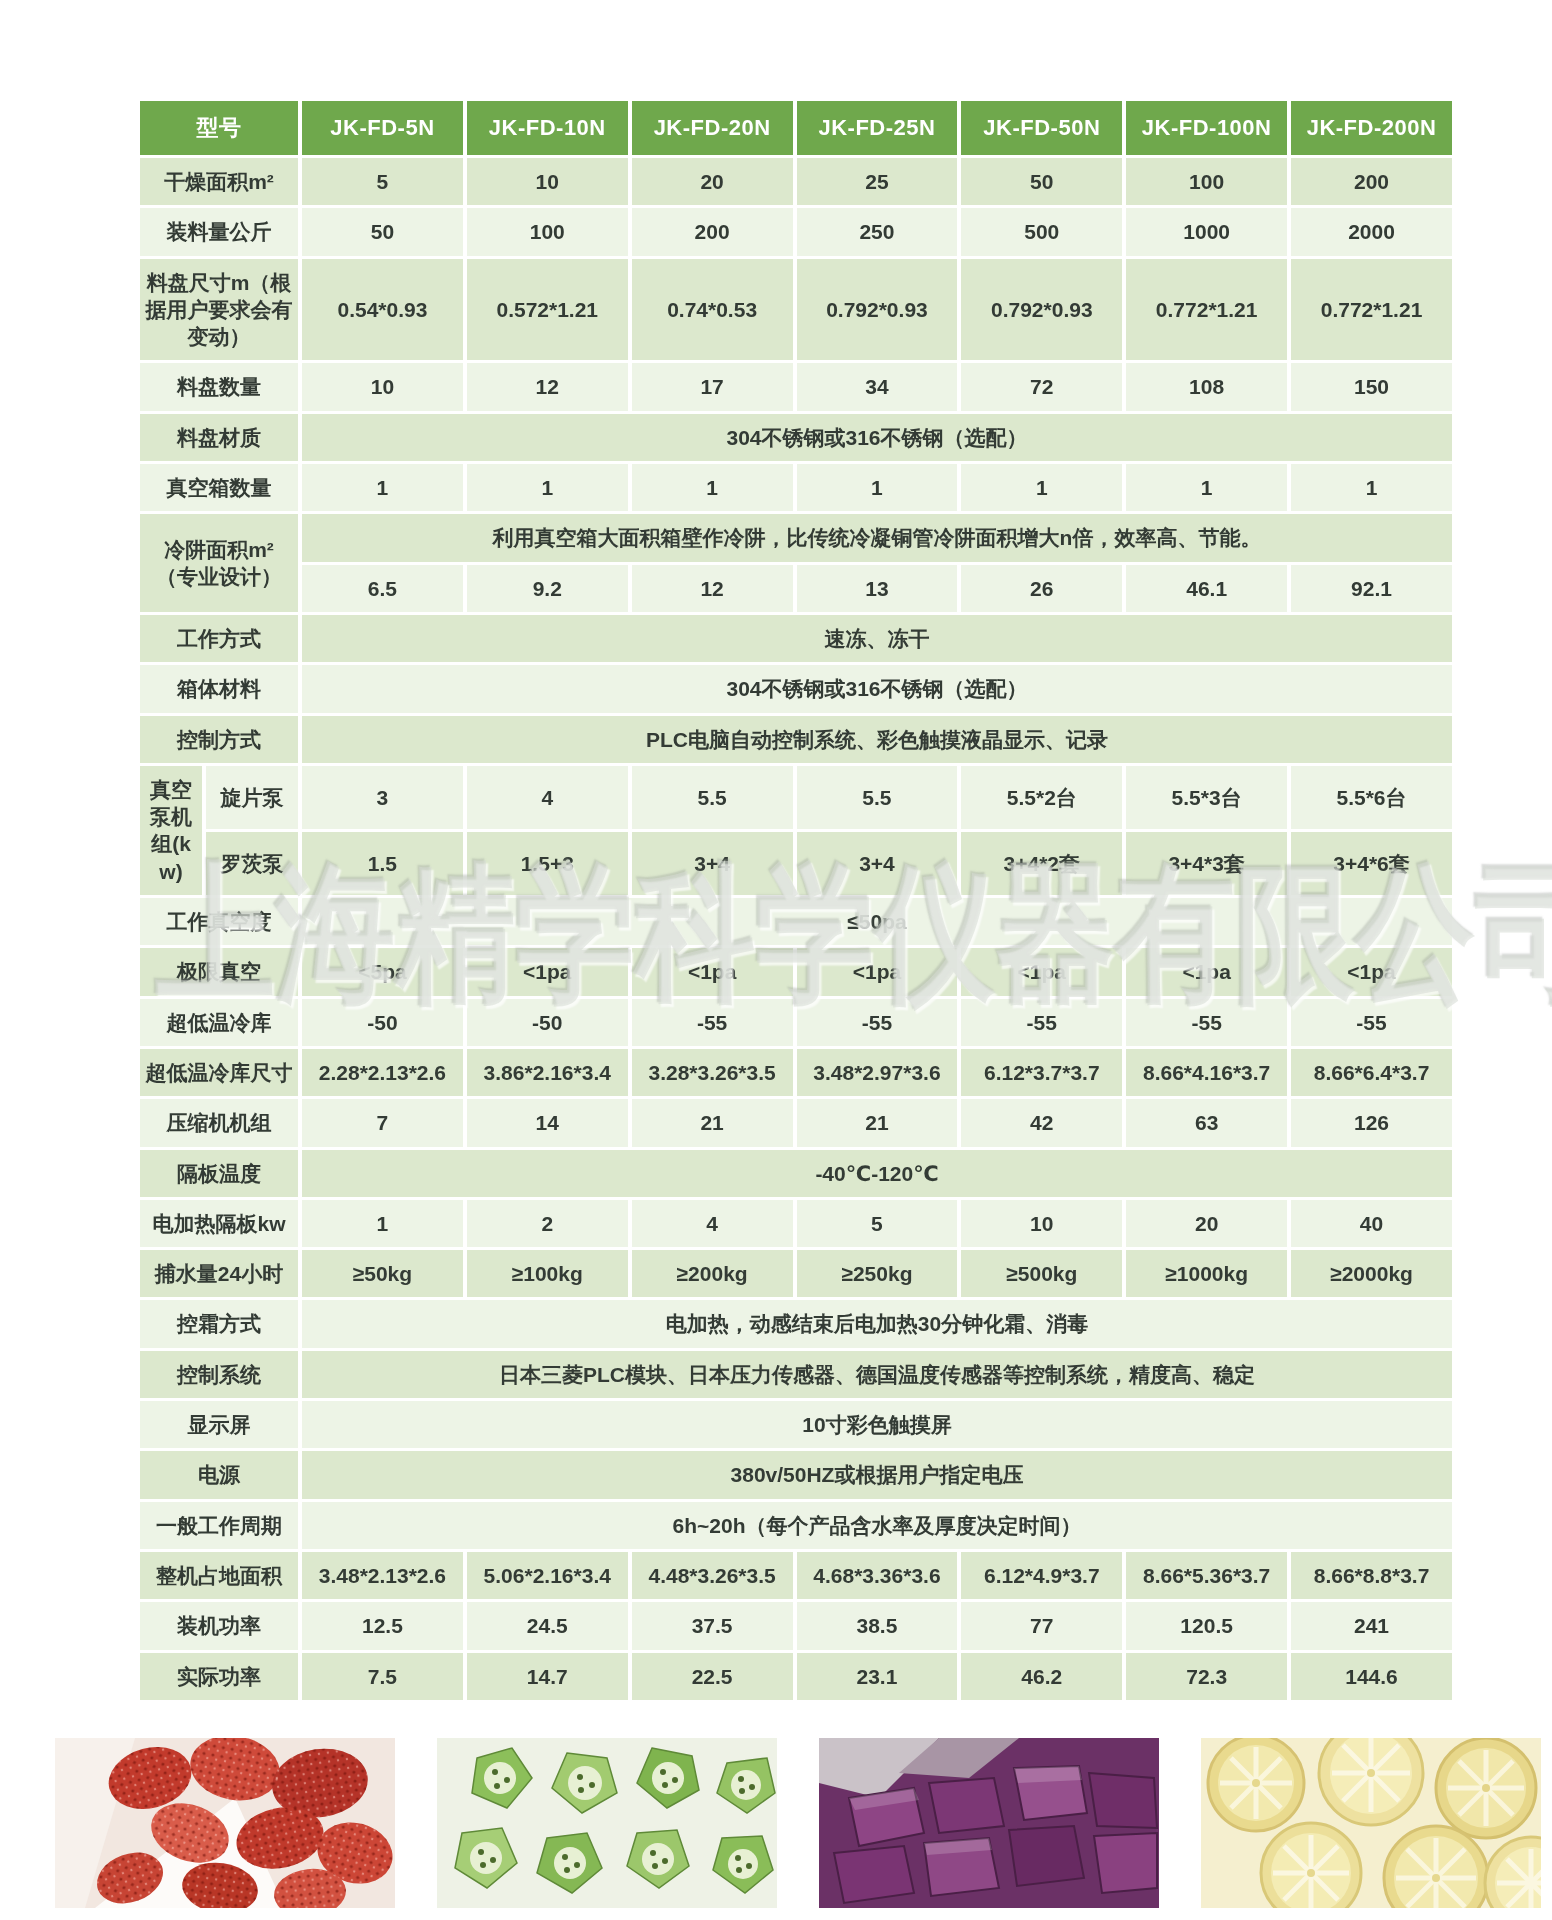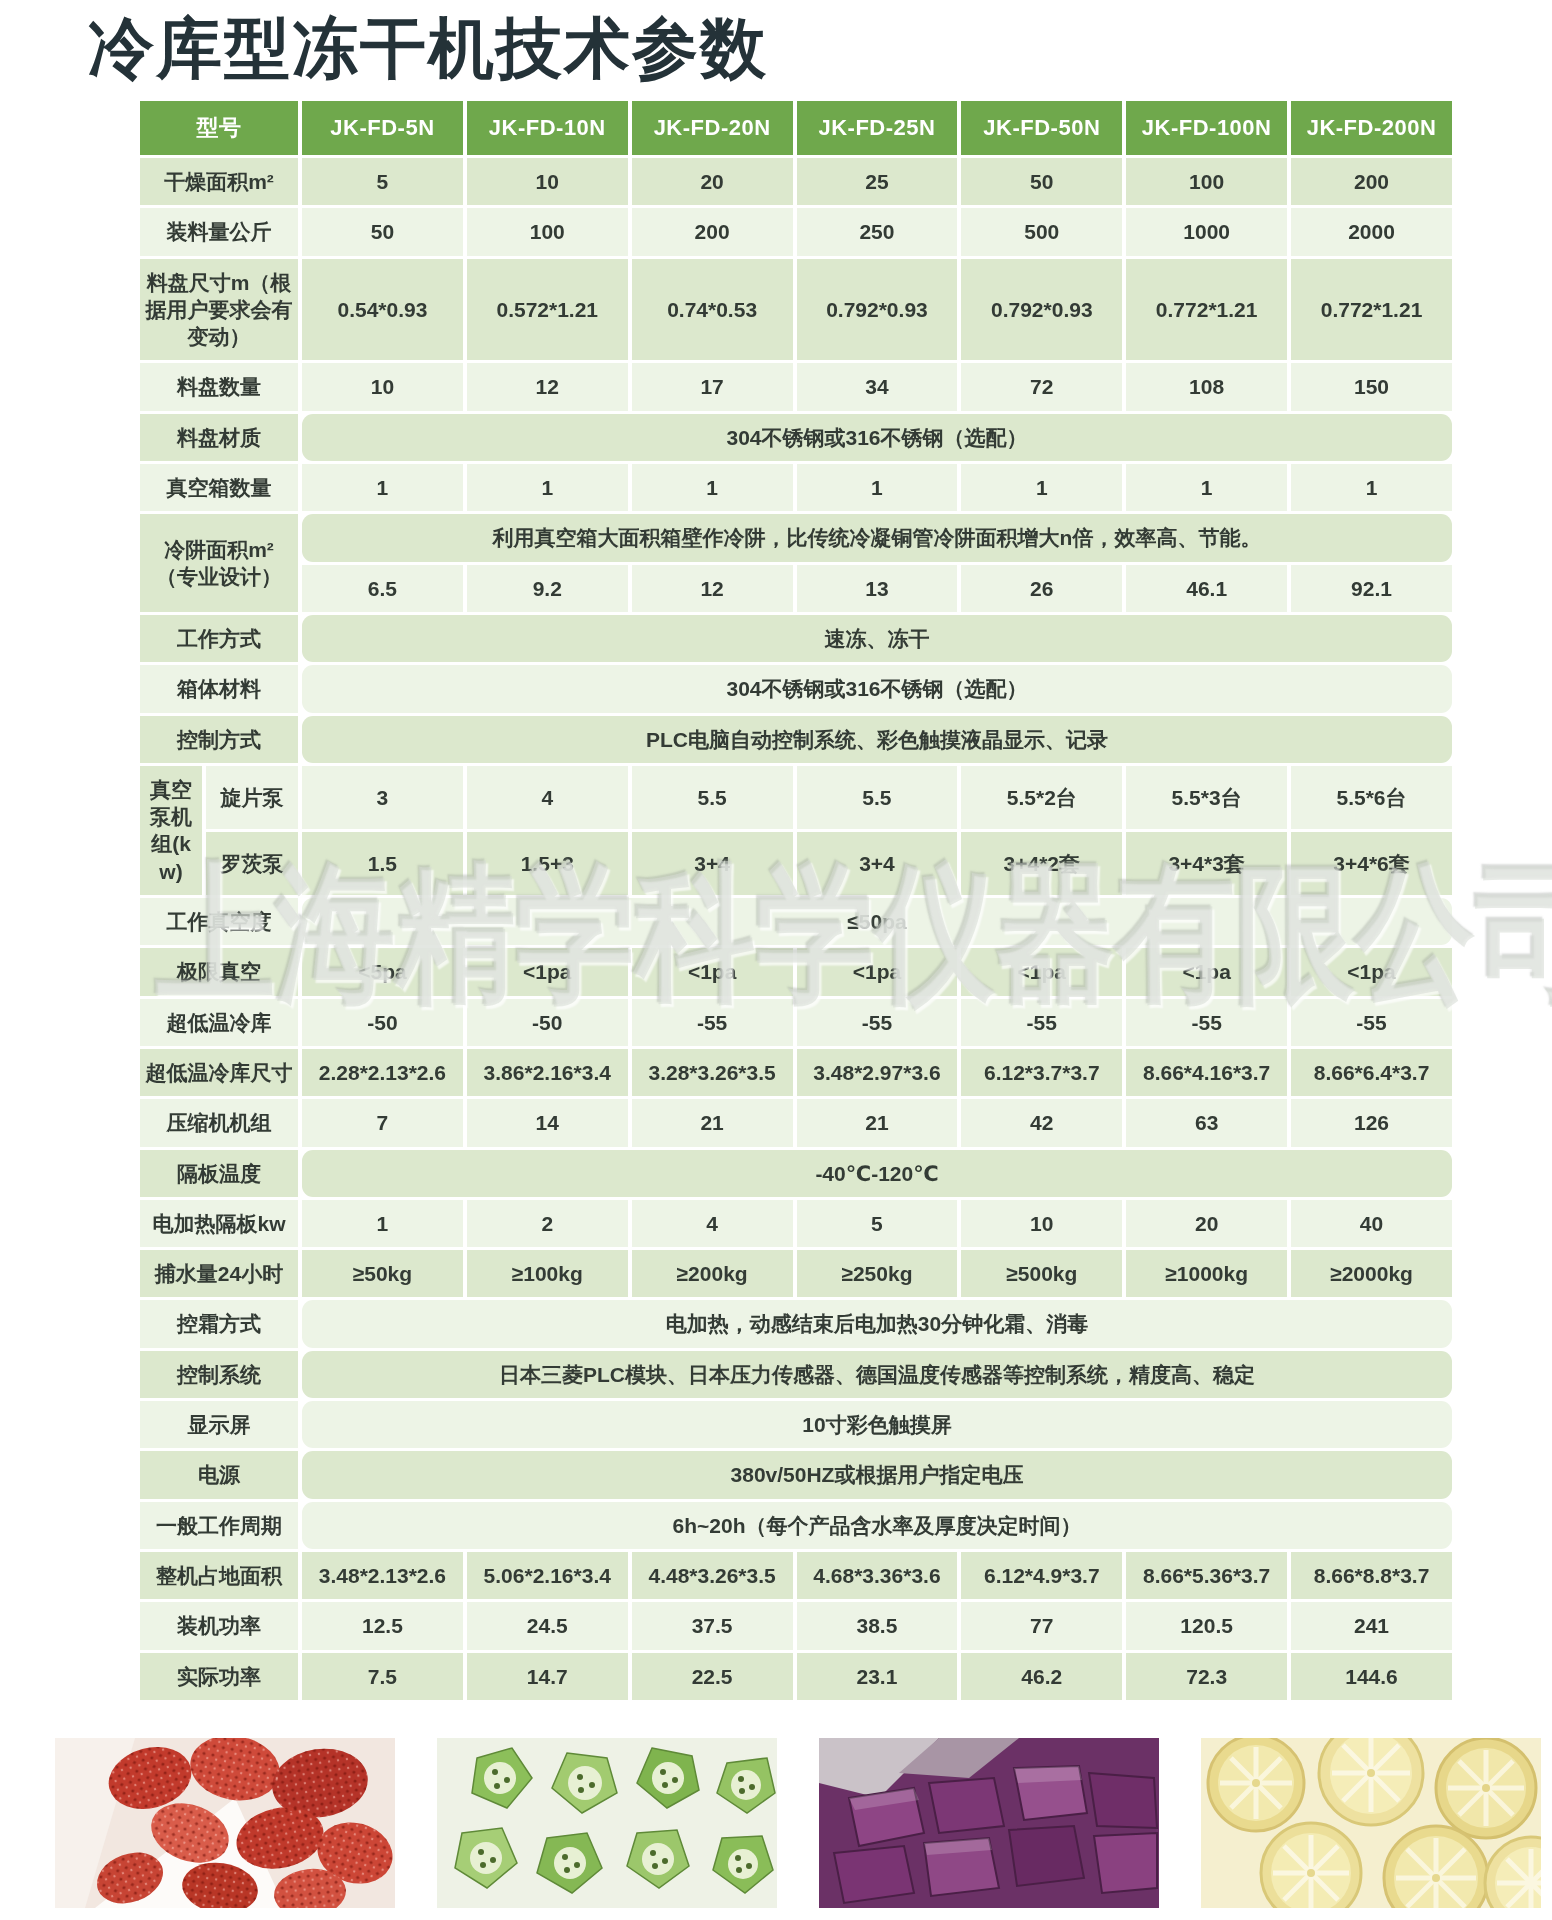--- a/index.html
+++ b/index.html
@@ -19,39 +19,38 @@
     background:#6FA84C;color:#ffffff;font-size:22px;font-weight:bold;
     text-align:center;padding:12px 2px;letter-spacing:0.5px;
   }
   table.spec td{
     font-size:21px;font-weight:bold;color:#333B35;text-align:center;
     padding:10px 5px;line-height:1.3;word-break:break-all;vertical-align:middle;
   }
   td.shade-m{background:#DCE8CD;}
   td.shade-l{background:#EDF4E6;}
   td.row-label{word-break:break-all;margin-left:10px;}
-  td.span-text{word-break:normal;border-radius:11px;}
+  td.span-text{word-break:normal;}
   .watermark{
     position:absolute;left:0;top:858px;width:100%;text-align:center;
     font-size:150px;font-weight:bold;line-height:1;white-space:nowrap;
     color:rgba(214,219,212,0.55);
     text-shadow:3px 3px 2px rgba(255,255,255,0.7),-2px -2px 2px rgba(150,156,148,0.35);
     transform:scaleX(0.8);transform-origin:center;
     pointer-events:none;z-index:6;
   }
   .photos{position:absolute;left:55px;top:1738px;display:flex;gap:42px;}
   .photo{width:340px;height:170px;overflow:hidden;background:#eee;}
   .photo svg{display:block;}
 </style>
 </head>
 <body>
 
 <div class="page">
 
-  <div class="page-title">冷库型冻干机技术参数</div>
 
   <div class="table-wrap">
     <table class="spec">
       <colgroup>
         <col style="width:62px">
           <col style="width:92px">
         <col>
           <col>
           <col>
           <col>

